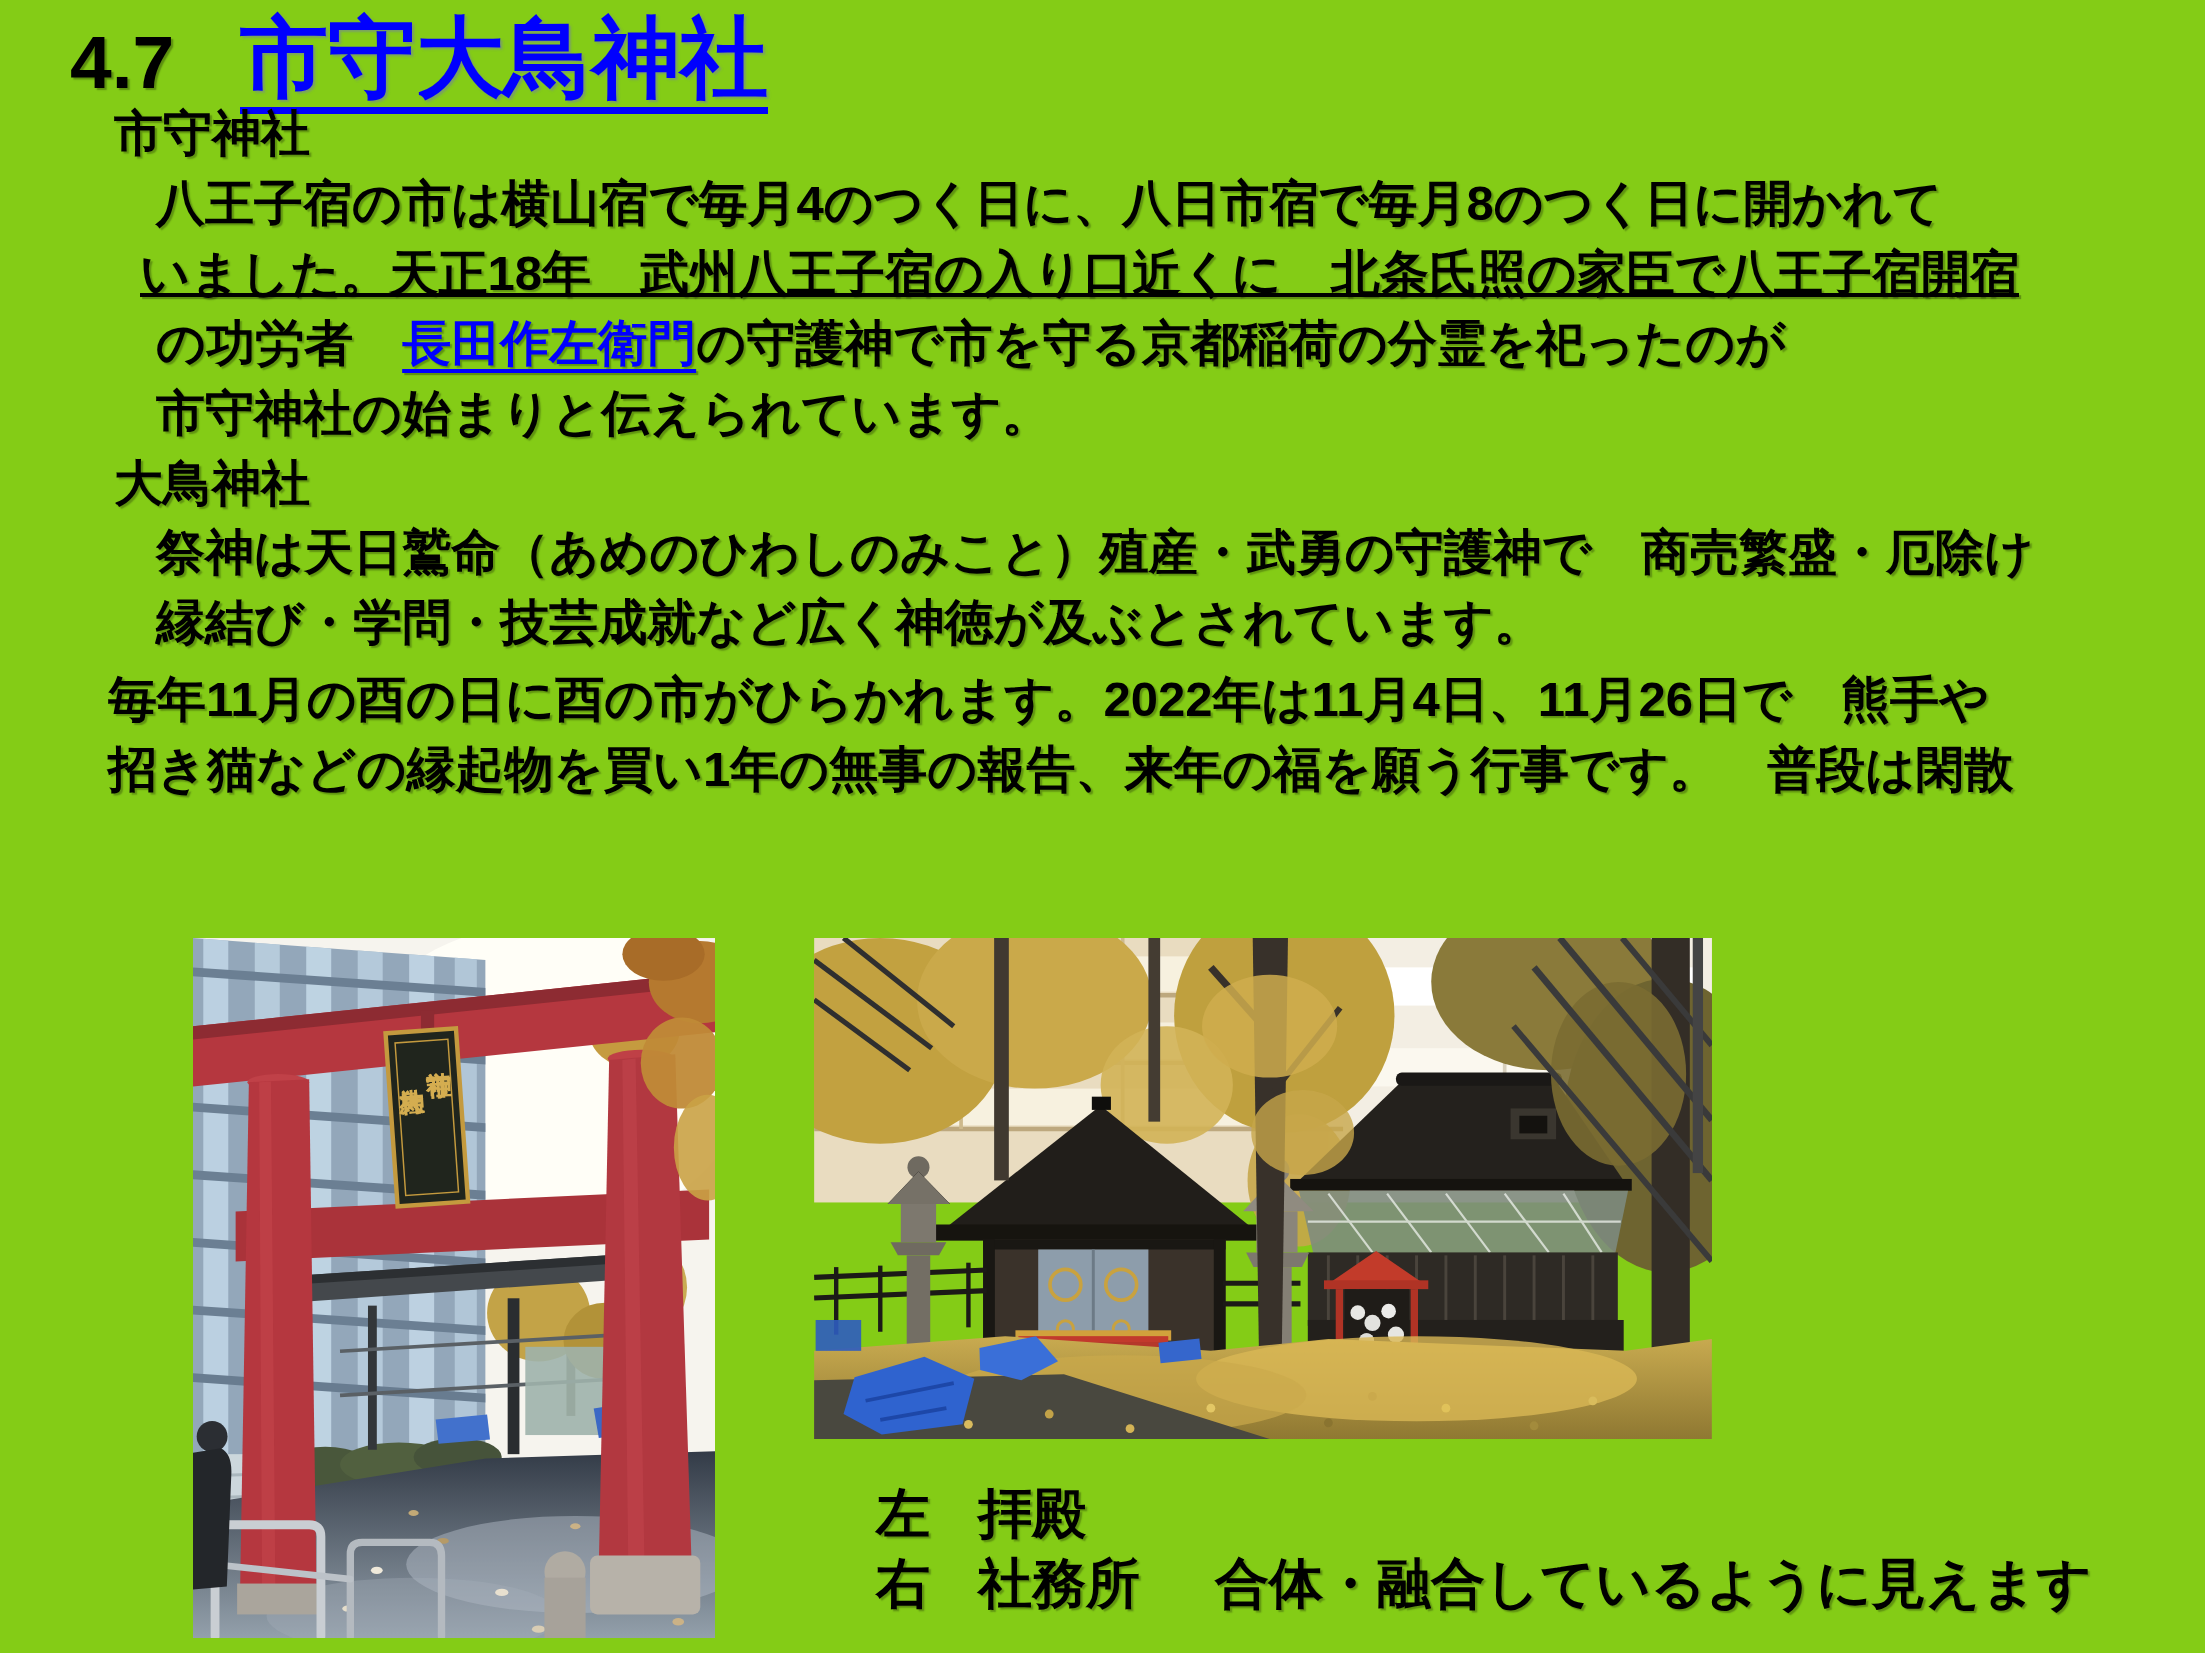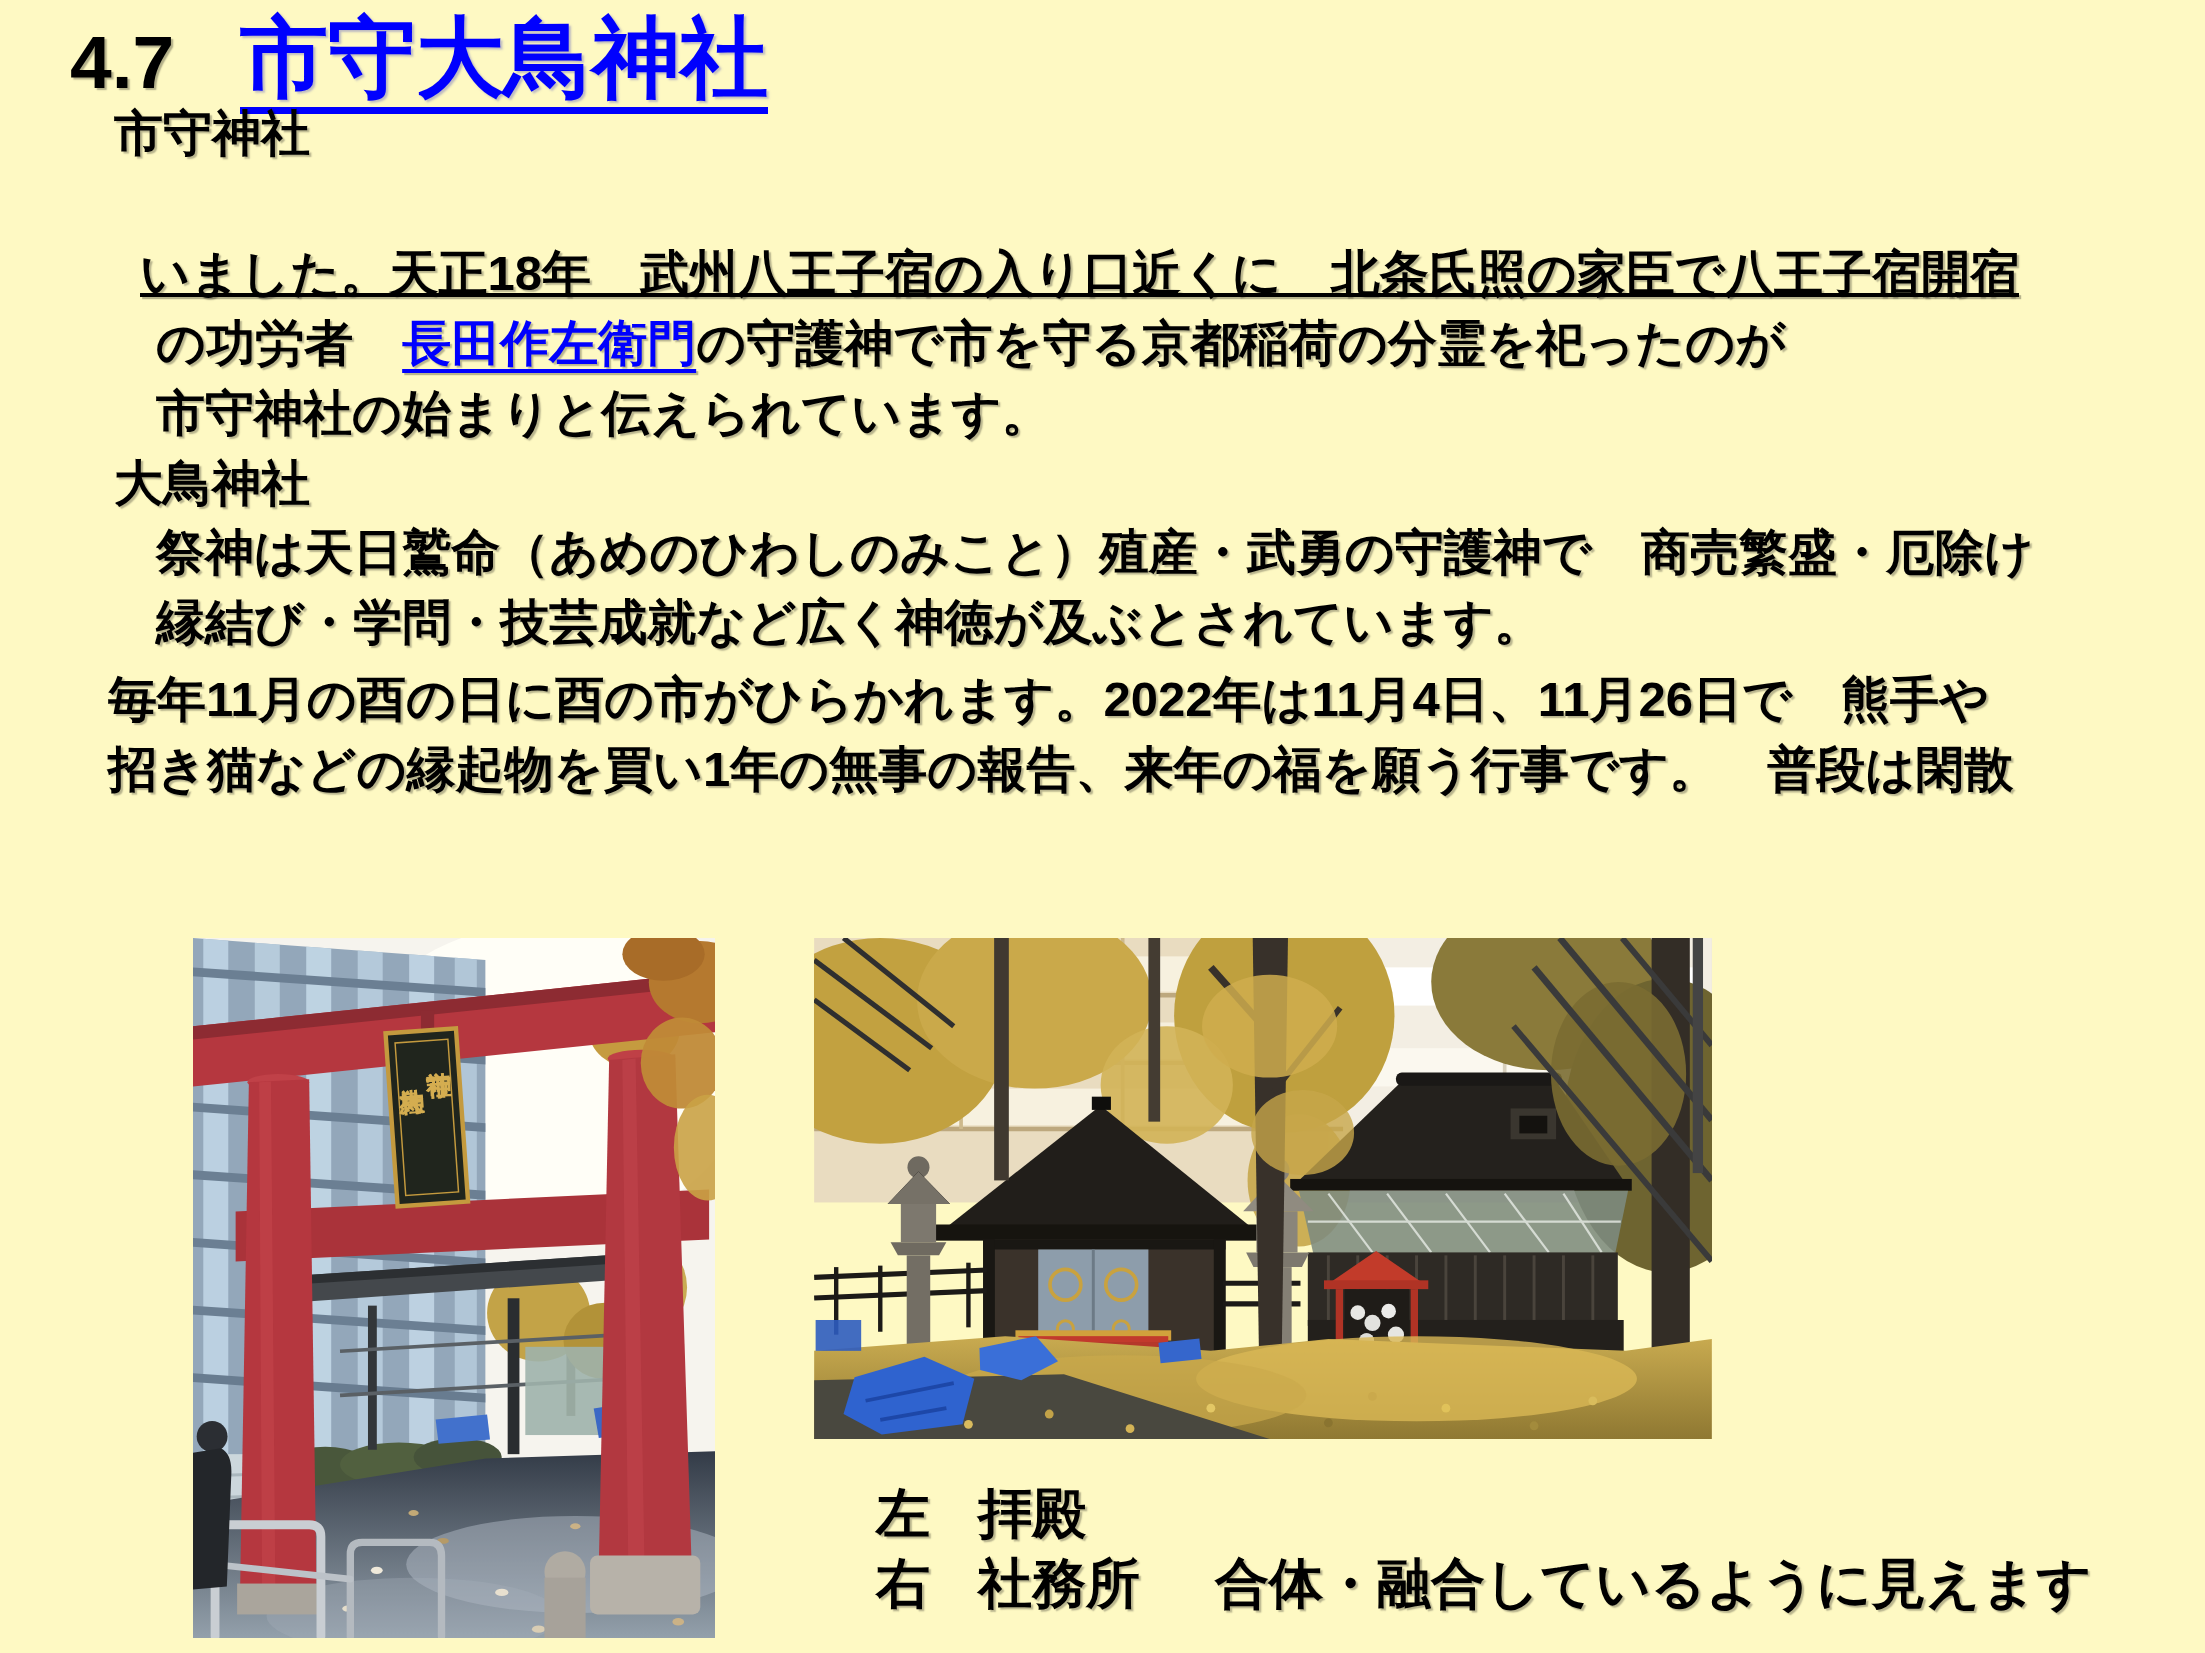--- a/index.html
+++ b/index.html
@@ -1,16 +1,16 @@
 <!DOCTYPE html>
 <html style="font-size:11.8px"><head>
 <meta charset="utf-8">
 <style>
   html,body{margin:0;padding:0;background:#ffffff;}
-  #page{position:relative;width:2205px;height:1654px;background:#fef9c3;overflow:hidden;
+  #page{position:relative;width:2205px;height:1654px;background:#84cc16;overflow:hidden;
         font-family:"Liberation Sans","DejaVu Sans",sans-serif;}
   .abs{position:absolute;white-space:pre;}
   .jp{font-weight:600;color:#000;text-shadow:2.2px 2.2px 1.5px rgba(0,0,0,0.28);}
   .body-line{font-size:49px;line-height:59px;}
   .sec-num{font-size:75px;line-height:1;font-weight:700;color:#000;text-shadow:2.2px 2.2px 1.5px rgba(0,0,0,0.3);}
   .title-link{font-size:88px;line-height:1.08;font-weight:700;color:#0000fe;text-decoration:none;
               border-bottom:7.4px solid #0000fe;padding-bottom:1.5px;display:inline-block;
               text-shadow:2.2px 2.2px 2.2px rgba(110,110,190,0.45);cursor:pointer;}
   .inline-link{color:#0000fe;text-decoration:underline;text-decoration-thickness:3.7px;text-underline-offset:8.8px;cursor:pointer;}
   .caption{font-size:54px;line-height:63px;}
@@ -19,20 +19,21 @@
 </style>
 </head>
 <body>
 
 <div id="page">
 
   <span class="abs sec-num" style="left:70px;top:25px;">4.7</span>
   <a class="abs title-link" style="left:240px;top:10.3px;">市守大鳥神社</a>
 
   <div class="abs jp body-line" style="left:114px;top:104px;">市守神社</div>
+  <div class="abs jp body-line" style="left:156px;top:174px;">八王子宿の市は横山宿で毎月4のつく日に、八日市宿で毎月8のつく日に開かれて</div>
   <div class="abs jp body-line" style="left:140px;top:244px;text-decoration:underline;">いました。天正18年　武州八王子宿の入り口近くに　北条氏照の家臣で八王子宿開宿</div>
   <div class="abs jp body-line" style="left:156px;top:314px;"><span>の功労者　</span><a class="inline-link">長田作左衛門</a><span>の守護神で市を守る京都稲荷の分霊を祀ったのが</span></div>
   <div class="abs jp body-line" style="left:156px;top:384px;">市守神社の始まりと伝えられています。</div>
   <div class="abs jp body-line" style="left:114px;top:454px;">大鳥神社</div>
   <div class="abs jp body-line" style="left:156px;top:523px;">祭神は天日鷲命（あめのひわしのみこと）殖産・武勇の守護神で　商売繁盛・厄除け</div>
   <div class="abs jp body-line" style="left:156px;top:593px;">縁結び・学問・技芸成就など広く神徳が及ぶとされています。</div>
   <div class="abs jp body-line" style="left:108px;top:670px;">毎年11月の酉の日に酉の市がひらかれます。2022年は11月4日、11月26日で　熊手や</div>
   <div class="abs jp body-line" style="left:108px;top:740px;">招き猫などの縁起物を買い1年の無事の報告、来年の福を願う行事です。　普段は閑散</div>
 
   <div class="photo" style="left:193px;top:938px;width:522px;height:700px;">

